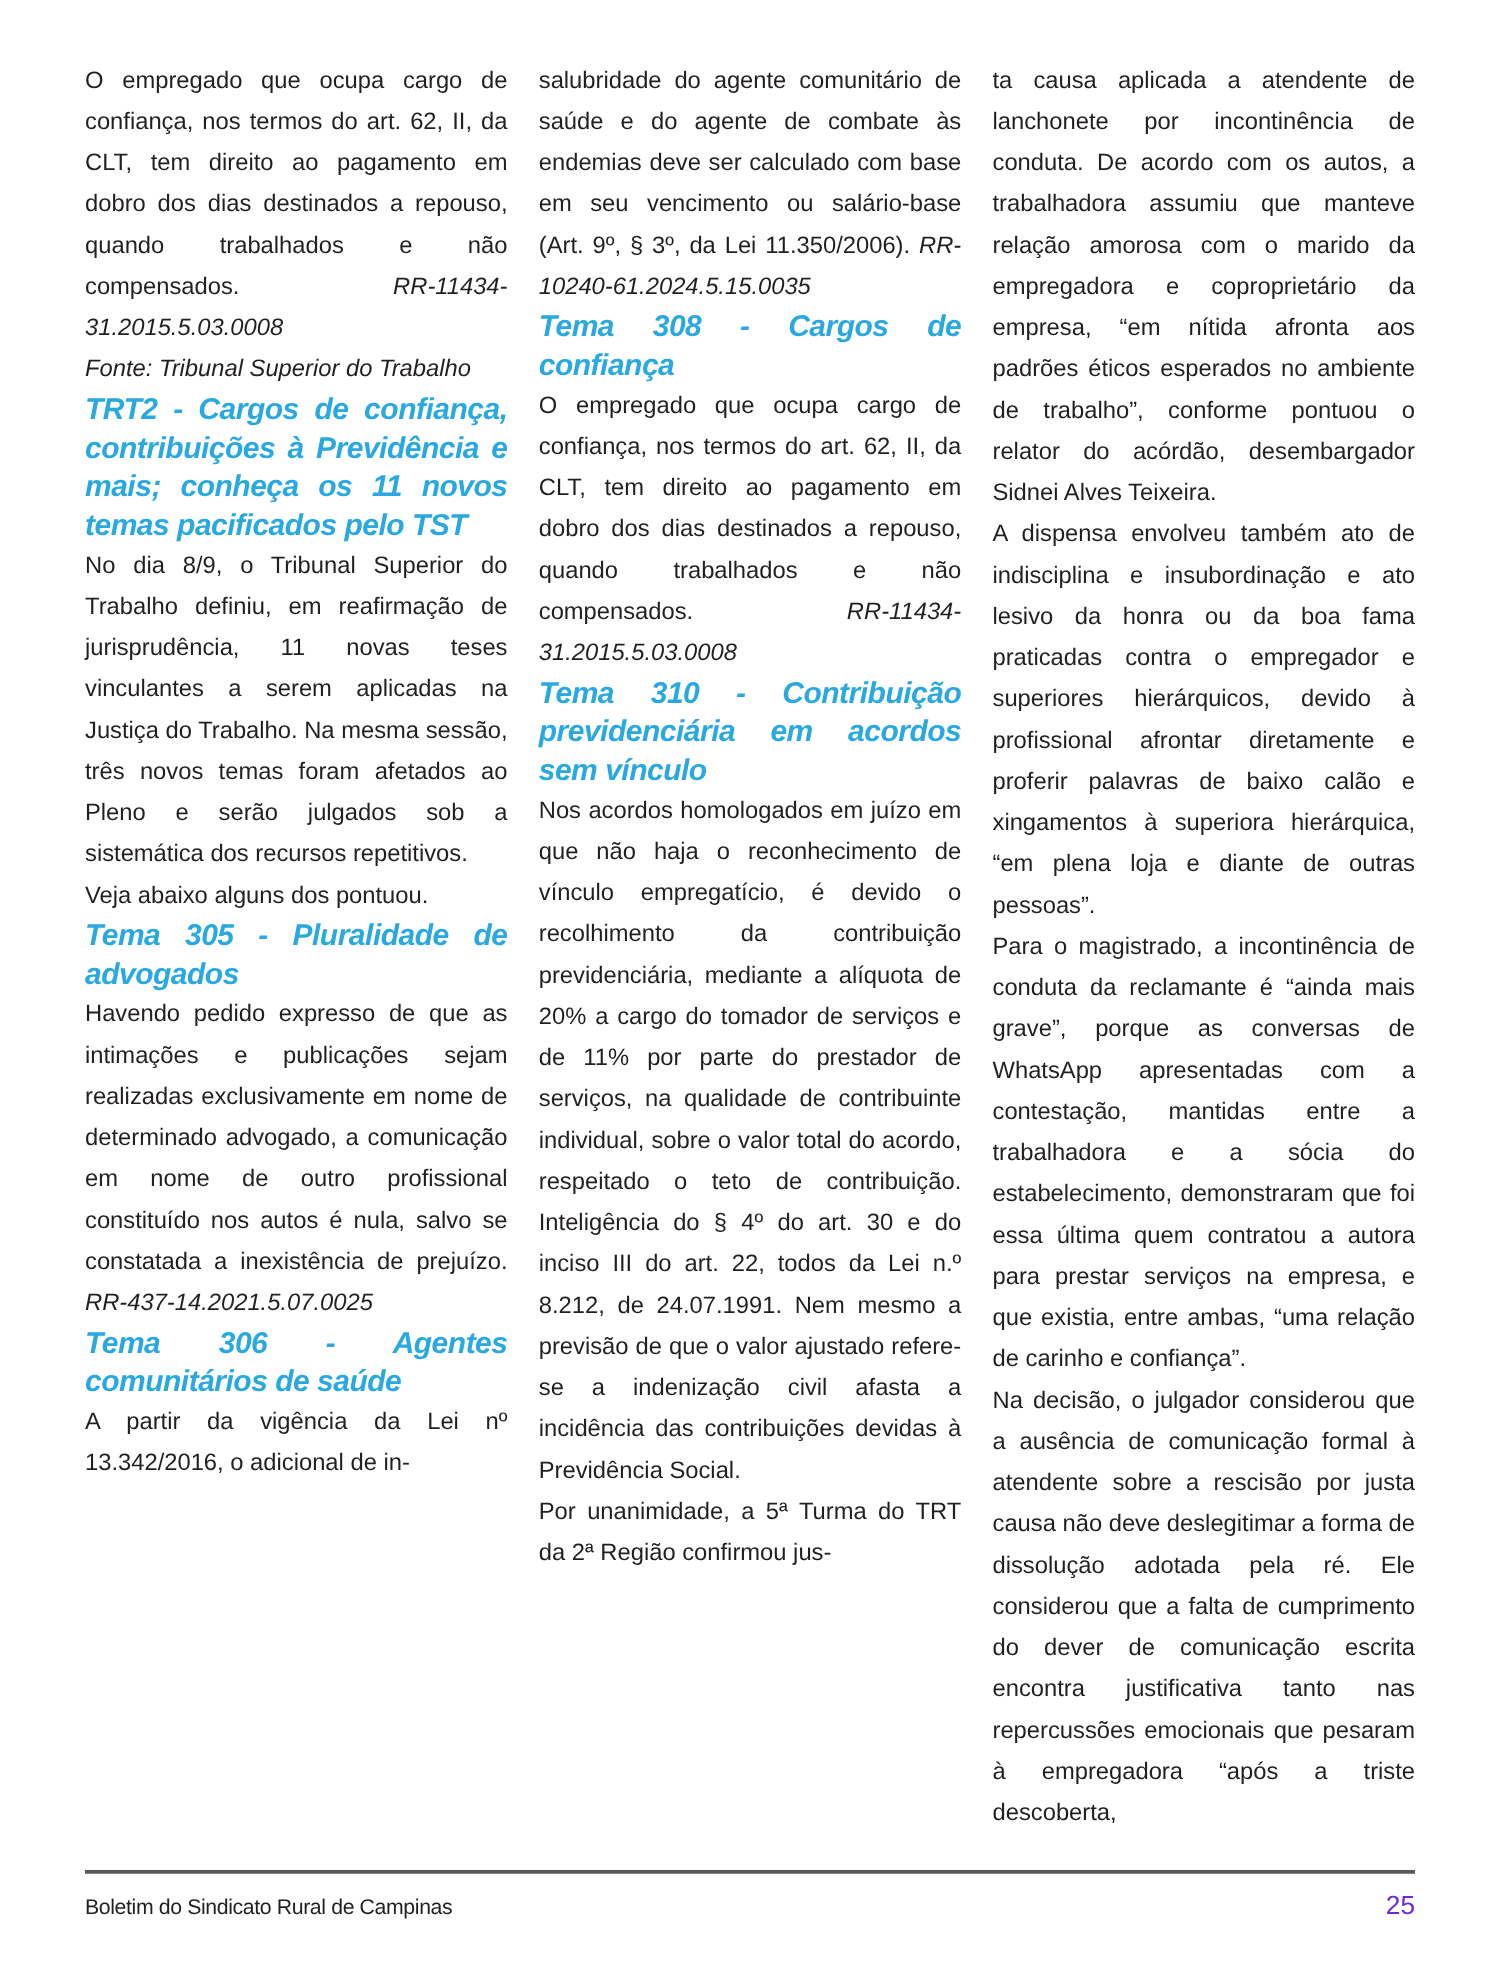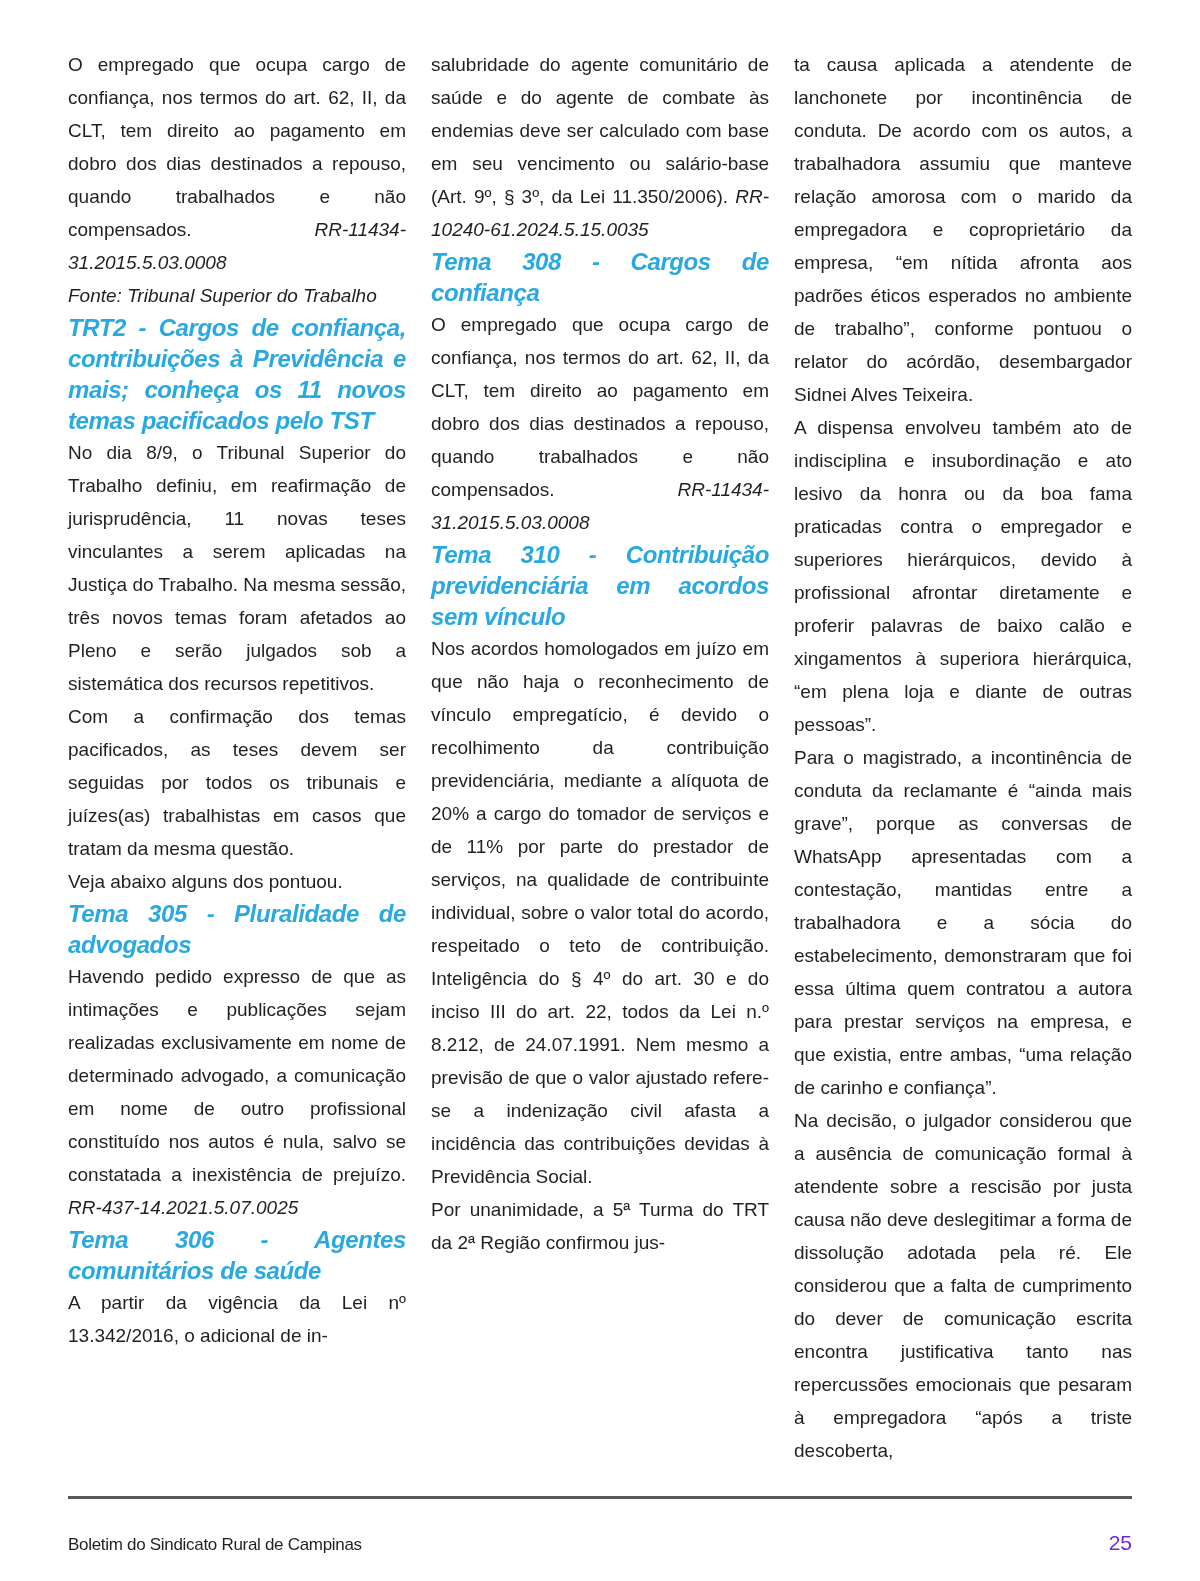--- a/index.html
+++ b/index.html
@@ -56,21 +56,21 @@
     position: absolute;
     left: 68px;
     right: 68px;
     top: 1496px;
   }
   .footer-rule {
     height: 3px;
     background: #58595b;
   }
   .footer-row {
-    margin-top: 32px;
+    margin-top: 14px;
     display: flex;
     justify-content: space-between;
     align-items: baseline;
   }
   .publication {
     font-size: 17px;
     letter-spacing: -0.3px;
     color: #231f20;
   }
   .page-number {
@@ -80,21 +80,20 @@
 </style>
 </head>
 <body>
 
 <div class="content">
   <div class="column">
       <p class="block body"><span>O empregado que ocupa cargo de confiança, nos termos do art. 62, II, da CLT, tem direito ao pagamento em dobro dos dias destinados a repouso, quando trabalhados e não compensados. </span><span class="ital">RR-11434-31.2015.5.03.0008</span></p>
       <p class="block source"><span>Fonte: Tribunal Superior do Trabalho</span></p>
       <p class="block heading"><span>TRT2 - Cargos de confiança, contribuições à Previdência e mais; conheça os 11 novos temas pacificados pelo TST</span></p>
       <p class="block body"><span>No dia 8/9, o Tribunal Superior do Trabalho definiu, em reafirmação de jurisprudência, 11 novas teses vinculantes a serem aplicadas na Justiça do Trabalho. Na mesma sessão, três novos temas foram afetados ao Pleno e serão julgados sob a sistemática dos recursos repetitivos.</span></p>
-      <p class="block body"><span>Com a confirmação dos temas pacificados, as teses devem ser seguidas por todos os tribunais e juízes(as) trabalhistas em casos que tratam da mesma questão.</span></p>
       <p class="block body"><span>Veja abaixo alguns dos pontuou.</span></p>
       <p class="block heading"><span>Tema 305 - Pluralidade de advogados</span></p>
       <p class="block body"><span>Havendo pedido expresso de que as intimações e publicações sejam realizadas exclusivamente em nome de determinado advogado, a comunicação em nome de outro profissional constituído nos autos é nula, salvo se constatada a inexistência de prejuízo. </span><span class="ital">RR-437-14.2021.5.07.0025</span></p>
       <p class="block heading"><span>Tema 306 - Agentes comunitários de saúde</span></p>
       <p class="block body"><span>A partir da vigência da Lei nº 13.342/2016, o adicional de in-</span></p>
     </div>
   <div class="column">
       <p class="block body"><span>salubridade do agente comunitário de saúde e do agente de combate às endemias deve ser calculado com base em seu vencimento ou salário-base (Art. 9º, § 3º, da Lei 11.350/2006). </span><span class="ital">RR-10240-61.2024.5.15.0035</span></p>
       <p class="block heading"><span>Tema 308 - Cargos de confiança</span></p>
       <p class="block body"><span>O empregado que ocupa cargo de confiança, nos termos do art. 62, II, da CLT, tem direito ao pagamento em dobro dos dias destinados a repouso, quando trabalhados e não compensados. </span><span class="ital">RR-11434-31.2015.5.03.0008</span></p>

